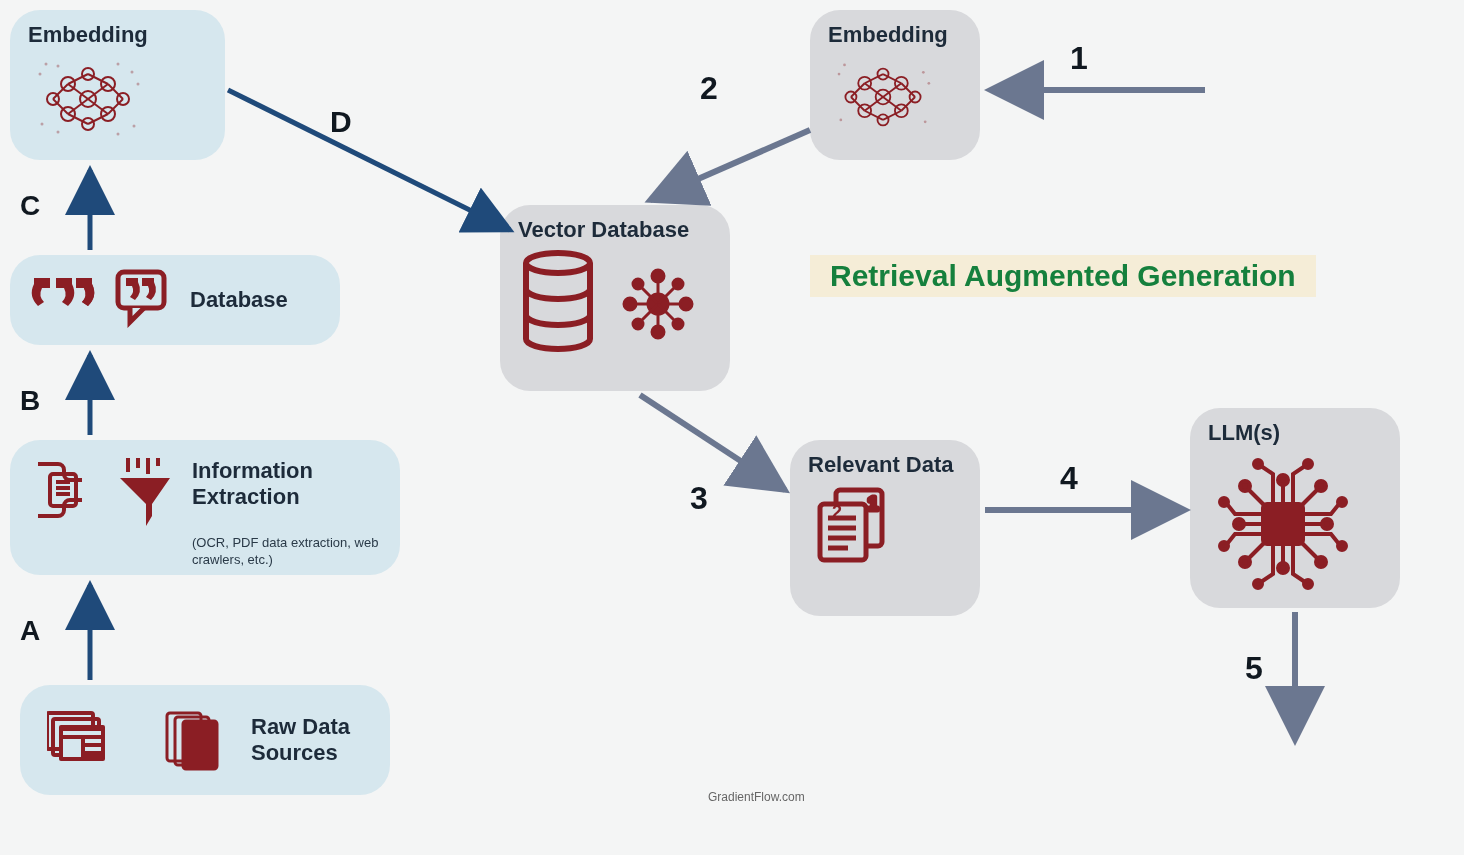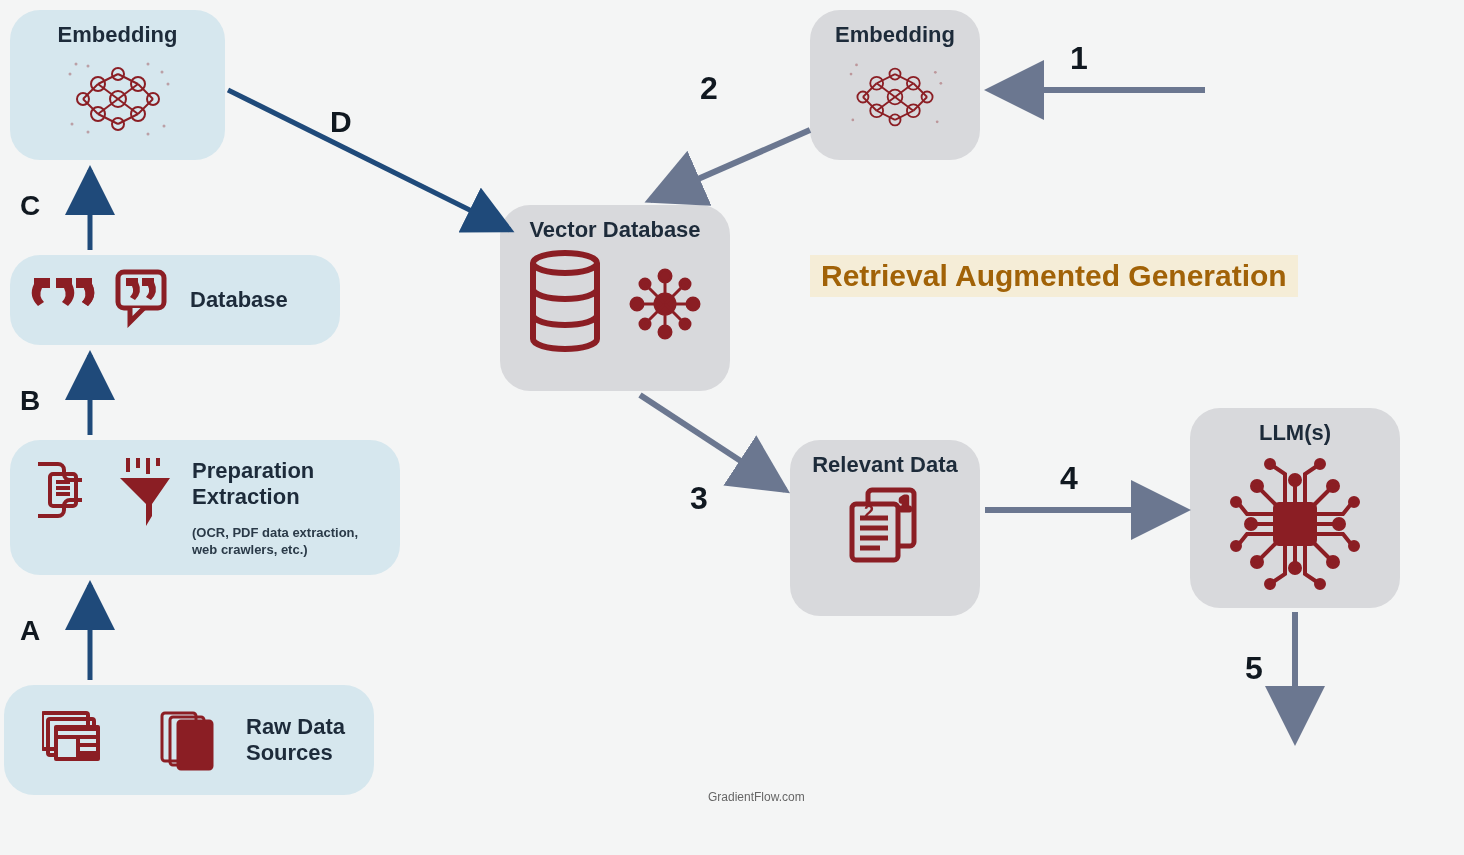--- a/index.html
+++ b/index.html
@@ -1,37 +1,37 @@
 <!DOCTYPE html>
 <html><head>
 <meta charset="utf-8">
 <style>
   html,body{margin:0;padding:0;background:#f4f5f5;font-family:Arial,Helvetica,sans-serif;width:1464px;height:855px;overflow:hidden}
   .canvas{position:relative;width:1464px;height:855px}
-  .node{position:absolute;border-radius:30px;display:flex;flex-direction:column;align-items:center;justify-content:flex-start;padding:12px 18px;box-sizing:border-box}
+  .node{position:absolute;border-radius:30px;display:flex;flex-direction:column;align-items:flex-start;justify-content:flex-start;padding:12px 18px;box-sizing:border-box}
   .blue{background:#d6e7ee}
   .grey{background:#d8d9dc}
   .title{font-weight:700;color:#1d2b3a;font-size:22px;line-height:1.2;text-align:center}
-  .subtitle{font-size:13px;font-weight:700;color:#2a3a48;margin-top:14px;text-align:left;line-height:1.3}
-  .heading{position:absolute;background:#f5edd7;font-weight:800;color:#a16207;padding:4px 11px}
+  .subtitle{font-size:13px;font-weight:400;color:#2a3a48;margin-top:24px;text-align:left;line-height:1.3}
+  .heading{position:absolute;background:#f5edd7;font-weight:800;color:#15803d;padding:4px 20px}
   .watermark{position:absolute;color:#666;font-size:12px}
   .step{position:absolute;font-weight:800;font-size:28px;color:#101820}
   svg.arrows{position:absolute;left:0;top:0;width:1464px;height:855px;pointer-events:none}
   .icon-wrap{display:flex;align-items:center;justify-content:center;gap:20px;margin-top:6px}
   .sidelabel{position:absolute;font-weight:700;color:#1d2b3a;font-size:22px}
 </style>
 </head>
 <body>
 
 <div class="canvas">
 
   <div class="heading" style="left:810px;top:255px;font-size:30px">Retrieval Augmented Generation</div>
   <div class="watermark" style="left:708px;top:790px">GradientFlow.com</div>
 
-  <div class="node blue" style="left:4px;top:685px;width:370px;height:110px;flex-direction:row;gap:22px;align-items:center;padding-left:38px">
+  <div class="node blue" style="left:20px;top:685px;width:370px;height:110px;flex-direction:row;gap:22px;align-items:center;padding-left:27px">
     <span>
       <svg width="90" height="70" viewBox="0 0 90 70">
         <g fill="#8b1e24">
           <rect x="6" y="16" width="46" height="36" rx="2" fill="none" stroke="#8b1e24" stroke-width="4"></rect>
           <rect x="0" y="10" width="46" height="36" rx="2" fill="none" stroke="#8b1e24" stroke-width="4"></rect>
           <rect x="12" y="22" width="46" height="36" rx="2" fill="#8b1e24"></rect>
           <rect x="16" y="28" width="38" height="4" fill="#d6e7ee"></rect>
           <rect x="16" y="36" width="18" height="18" fill="#d6e7ee"></rect>
           <rect x="38" y="36" width="16" height="4" fill="#d6e7ee"></rect>
           <rect x="38" y="44" width="16" height="4" fill="#d6e7ee"></rect>
@@ -68,21 +68,21 @@
         <g fill="#8b1e24">
           <rect x="10" y="0" width="4" height="14"></rect>
             <rect x="20" y="0" width="4" height="10"></rect>
             <rect x="30" y="0" width="4" height="16"></rect>
             <rect x="40" y="0" width="4" height="8"></rect>
           <path d="M4 20 h50 l-18 26 v12 l-6 10 v-22 z"></path>
         </g>
       </svg>
     </span>
     <div style="display:flex;flex-direction:column;max-width:190px">
-      <div class="title" style="text-align:left">Preparation Extraction</div>
+      <div class="title" style="text-align:left">Information Extraction</div>
       <div class="subtitle">(OCR, PDF data extraction, web crawlers, etc.)</div>
     </div>
   </div>
 
   <div class="node blue" style="left:10px;top:255px;width:330px;height:90px;flex-direction:row;gap:16px;align-items:center">
     <span>
       <svg width="70" height="40" viewBox="0 0 70 40">
           <g fill="#8b1e24">
             <path d="M6 6 q-6 12 4 22 l6 -4 q-6 -6 -2 -14 h8 v-10 h-16 z"></path>
             <path d="M40 6 q-6 12 4 22 l6 -4 q-6 -6 -2 -14 h8 v-10 h-16 z" transform="scale(-1,1) translate(-104,0)"></path>

